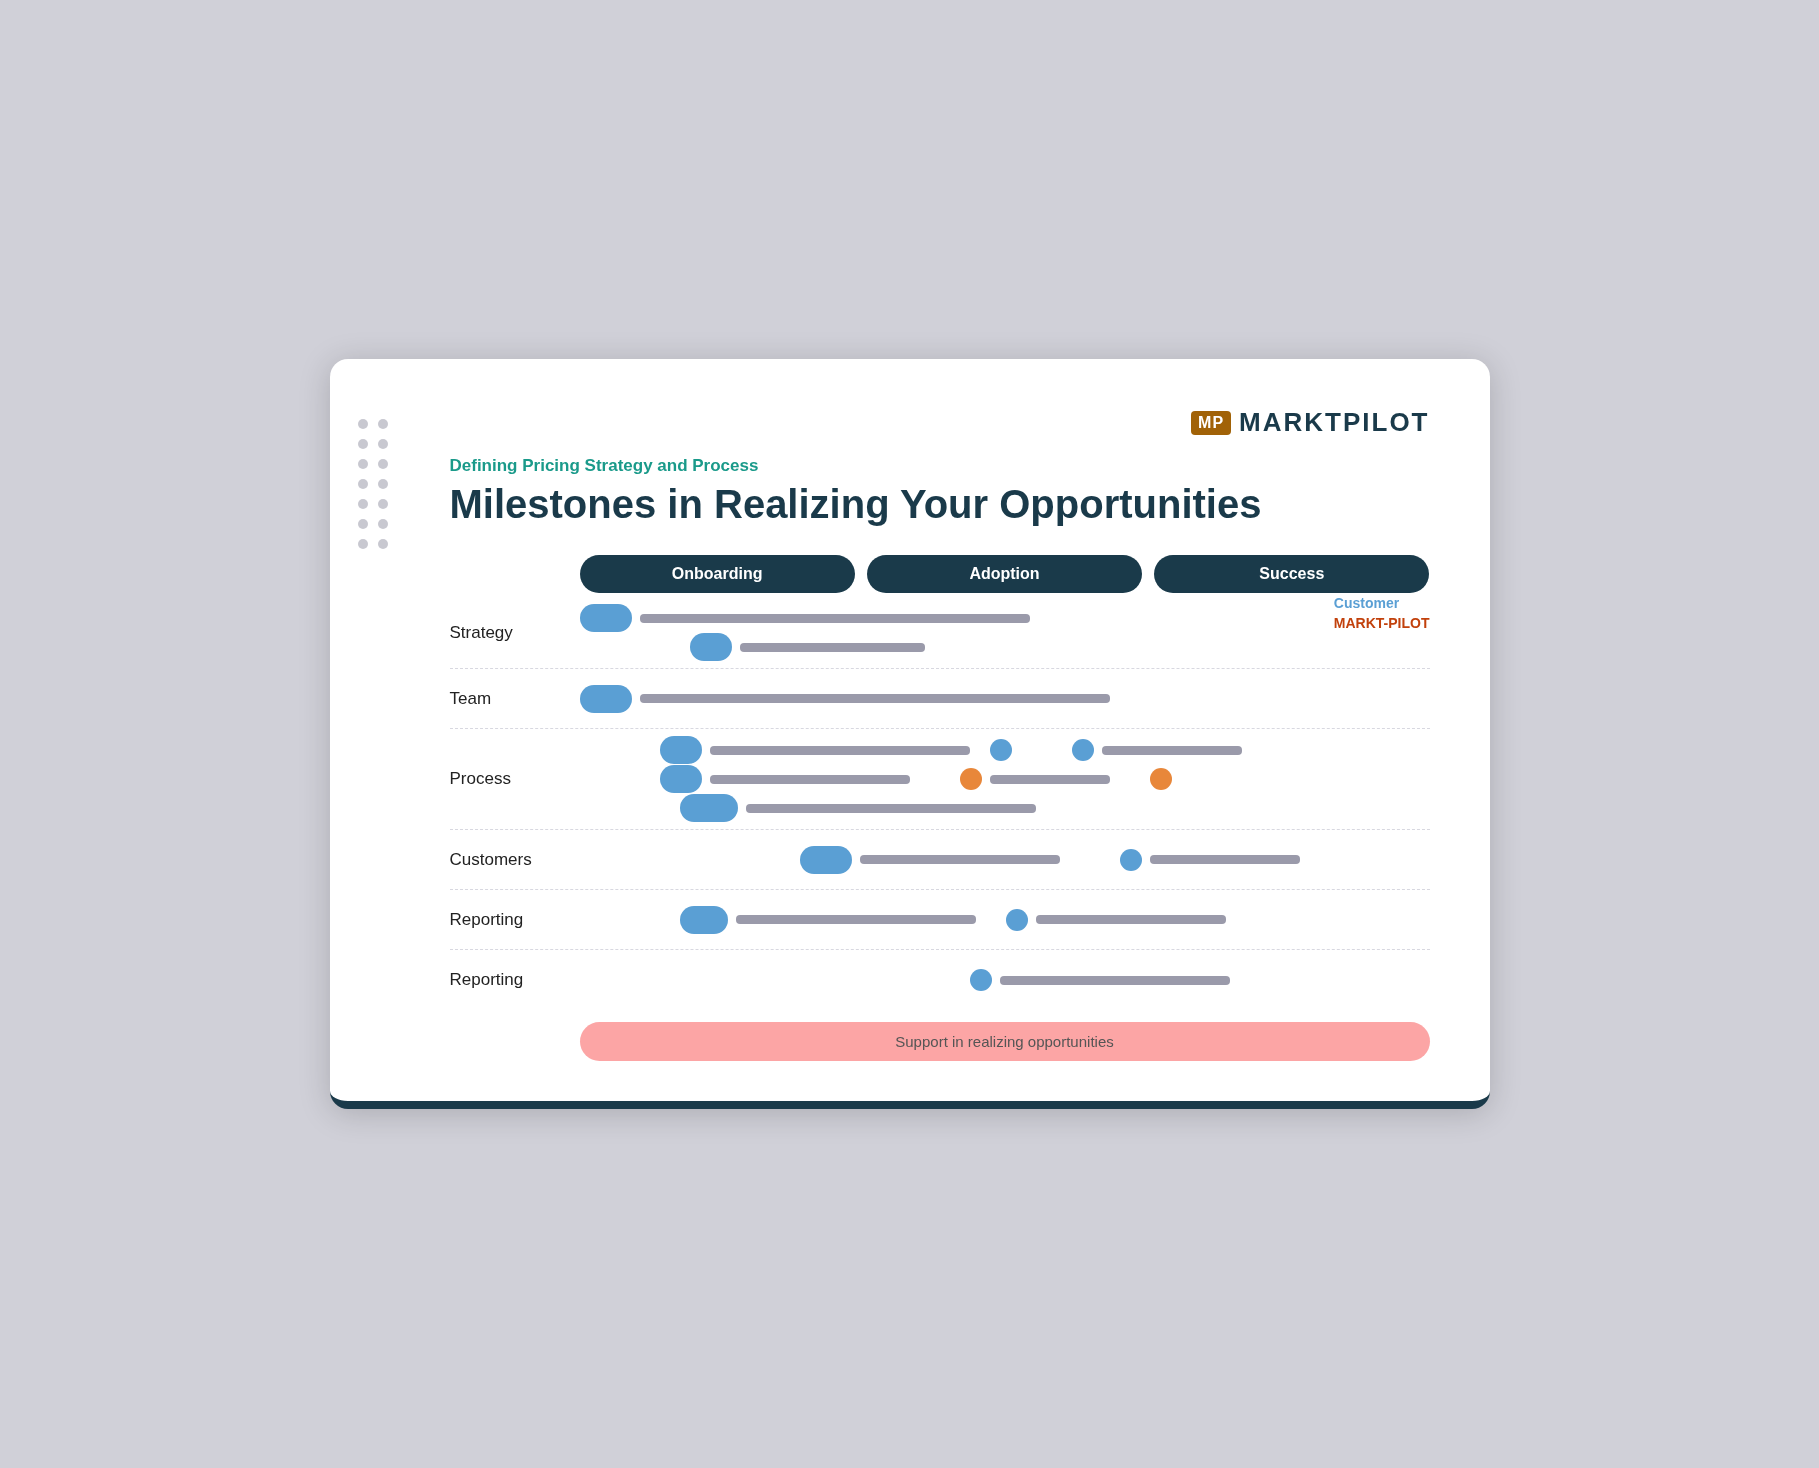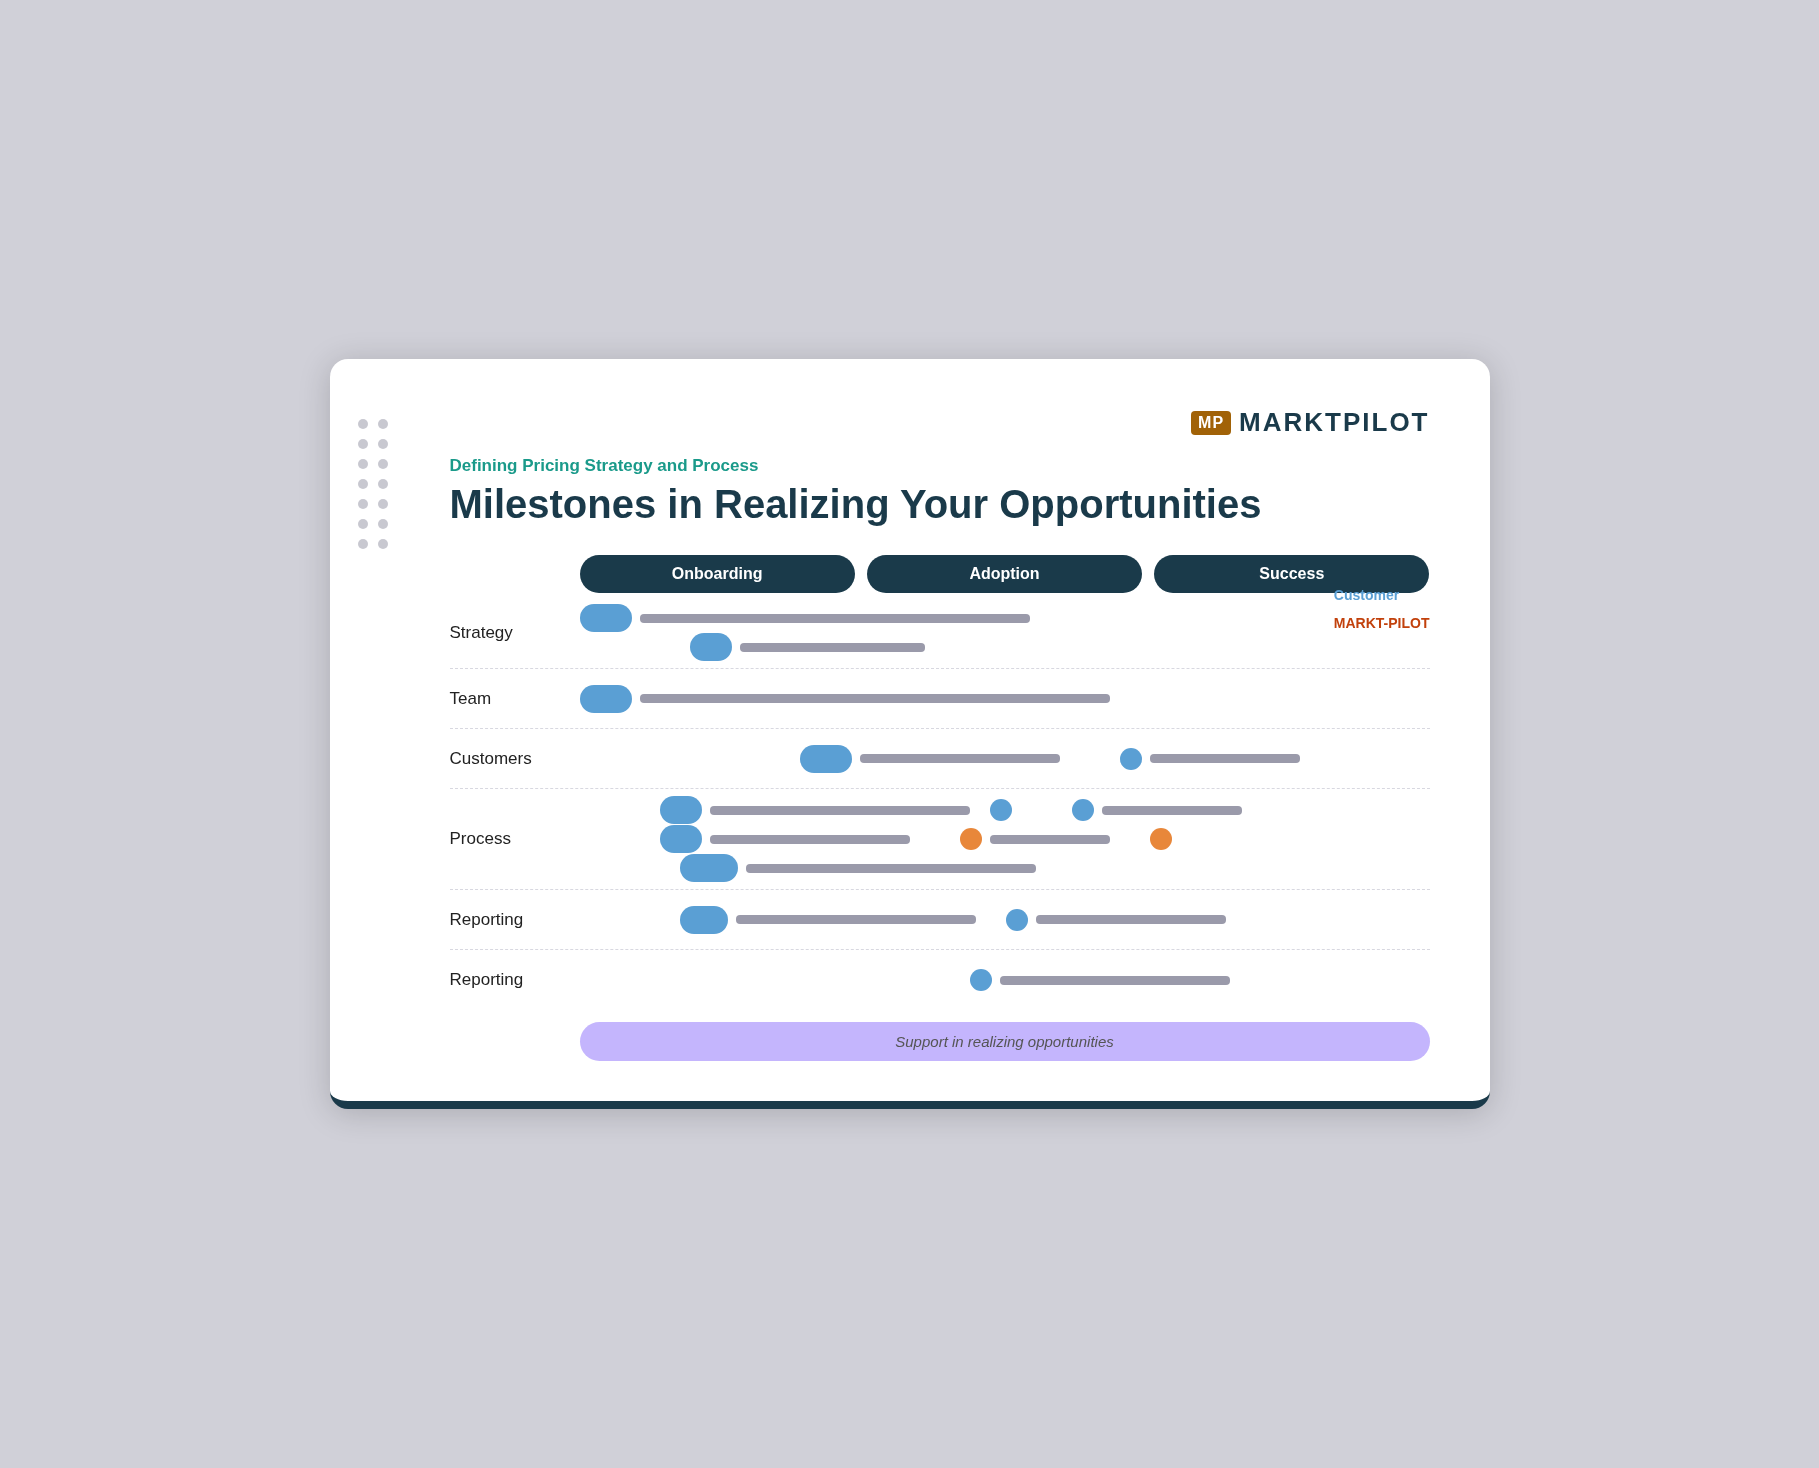--- a/index.html
+++ b/index.html
@@ -89,24 +89,24 @@
       font-weight: 600;
       text-align: center;
       padding: 10px 0;
       flex: 1;
       border-radius: 30px;
     }
     
     .legend {
       position: absolute;
       right: 0;
-      top: 32px;
+      top: 40px;
       display: flex;
       flex-direction: column;
-      gap: 12px;
+      gap: 4px;
       align-items: flex-start;
       justify-content: center;
     }
     .legend-item {
       font-size: 14px;
       font-weight: 600;
     }
     .legend-customer { color: #5a9fd4; }
     .legend-marktpilot { color: #c2410c; }
 
@@ -169,28 +169,27 @@
     .bar {
       height: 9px;
       background: #9a9aaa;
       border-radius: 4px;
       flex-shrink: 0;
     }
     .spacer { flex-shrink: 0; }
     
     .support-bar {
       margin-left: 130px;
-      background: #c4b5fd;
+      background: #fca5a5;
       border-radius: 30px;
       text-align: center;
       padding: 11px 0;
       font-size: 15px;
       color: #555;
       margin-top: 12px;
-      font-style: italic;
     }
   </style>
 </head>
 <body>
 
 <div class="card">
 
   <div class="dots-decoration">
     <div class="dot"></div>
       <div class="dot"></div>
@@ -261,36 +260,20 @@
         <div class="row-tracks">
           <div class="track">
             <div style="width:0px" class="spacer"></div>
             <div class="pill pill-blue" style="width:52px;"></div>
             <div style="width:8px" class="spacer"></div>
             <div class="bar" style="width:470px;"></div>
           </div>
         </div>
       </div>
 
-      <div class="row">
-        <div class="row-label">Customers</div>
-        <div class="row-tracks">
-          <div class="track">
-            <div style="width:220px" class="spacer"></div>
-            <div class="pill pill-blue" style="width:52px;"></div>
-            <div style="width:8px" class="spacer"></div>
-            <div class="bar" style="width:200px;"></div>
-            <div style="width:60px" class="spacer"></div>
-            <div class="dot-blue"></div>
-            <div style="width:8px" class="spacer"></div>
-            <div class="bar" style="width:150px;"></div>
-          </div>
-        </div>
-      </div>
-
       <div class="row" style="min-height:100px;">
         <div class="row-label">Process</div>
         <div class="row-tracks">
 
           <div class="track">
             <div style="width:80px" class="spacer"></div>
             <div class="pill pill-blue" style="width:42px;"></div>
             <div style="width:8px" class="spacer"></div>
             <div class="bar" style="width:260px;"></div>
             <div style="width:20px" class="spacer"></div>
@@ -317,20 +300,36 @@
           <div class="track">
             <div style="width:100px" class="spacer"></div>
             <div class="pill pill-blue" style="width:58px;"></div>
             <div style="width:8px" class="spacer"></div>
             <div class="bar" style="width:290px;"></div>
           </div>
         </div>
       </div>
 
       <div class="row">
+        <div class="row-label">Customers</div>
+        <div class="row-tracks">
+          <div class="track">
+            <div style="width:220px" class="spacer"></div>
+            <div class="pill pill-blue" style="width:52px;"></div>
+            <div style="width:8px" class="spacer"></div>
+            <div class="bar" style="width:200px;"></div>
+            <div style="width:60px" class="spacer"></div>
+            <div class="dot-blue"></div>
+            <div style="width:8px" class="spacer"></div>
+            <div class="bar" style="width:150px;"></div>
+          </div>
+        </div>
+      </div>
+
+      <div class="row">
         <div class="row-label">Reporting</div>
         <div class="row-tracks">
           <div class="track">
             <div style="width:100px" class="spacer"></div>
             <div class="pill pill-blue" style="width:48px;"></div>
             <div style="width:8px" class="spacer"></div>
             <div class="bar" style="width:240px;"></div>
             <div style="width:30px" class="spacer"></div>
             <div class="dot-blue"></div>
             <div style="width:8px" class="spacer"></div>

